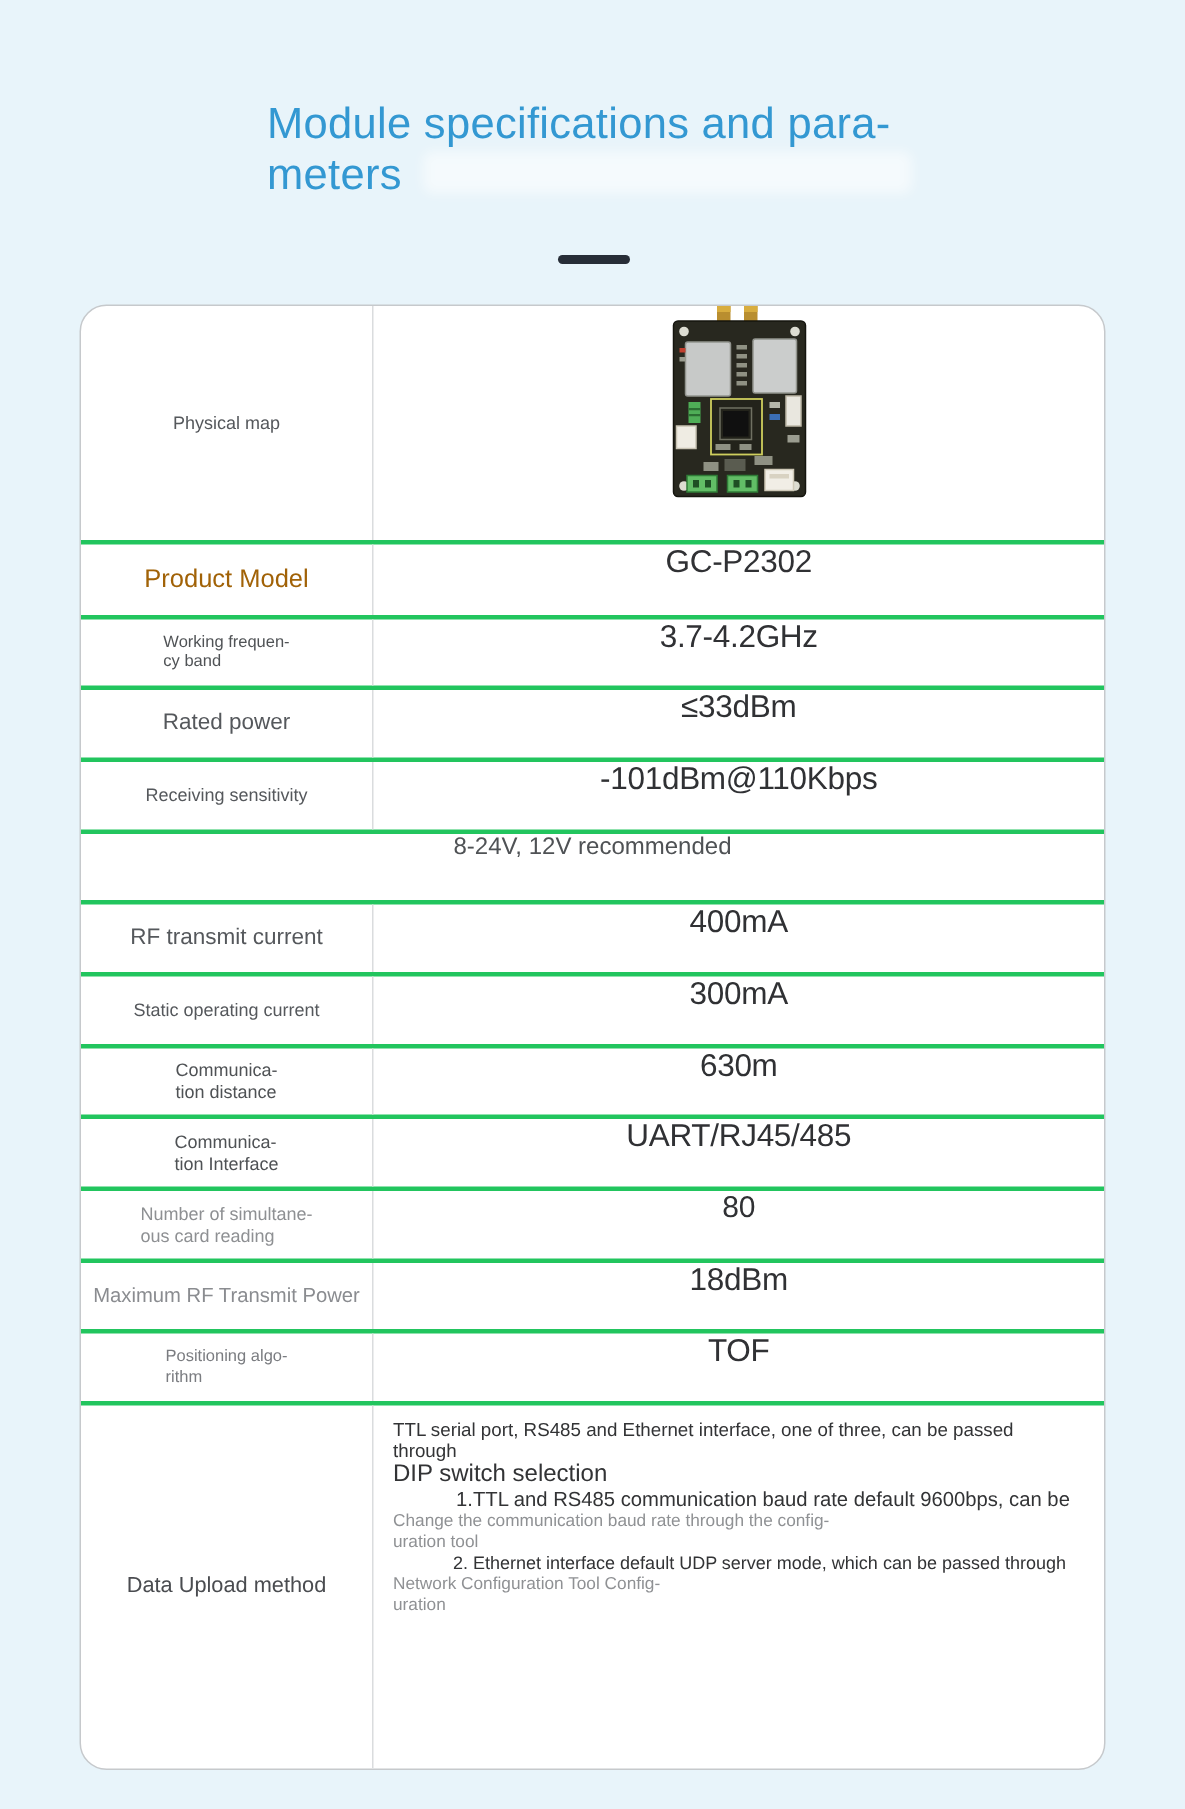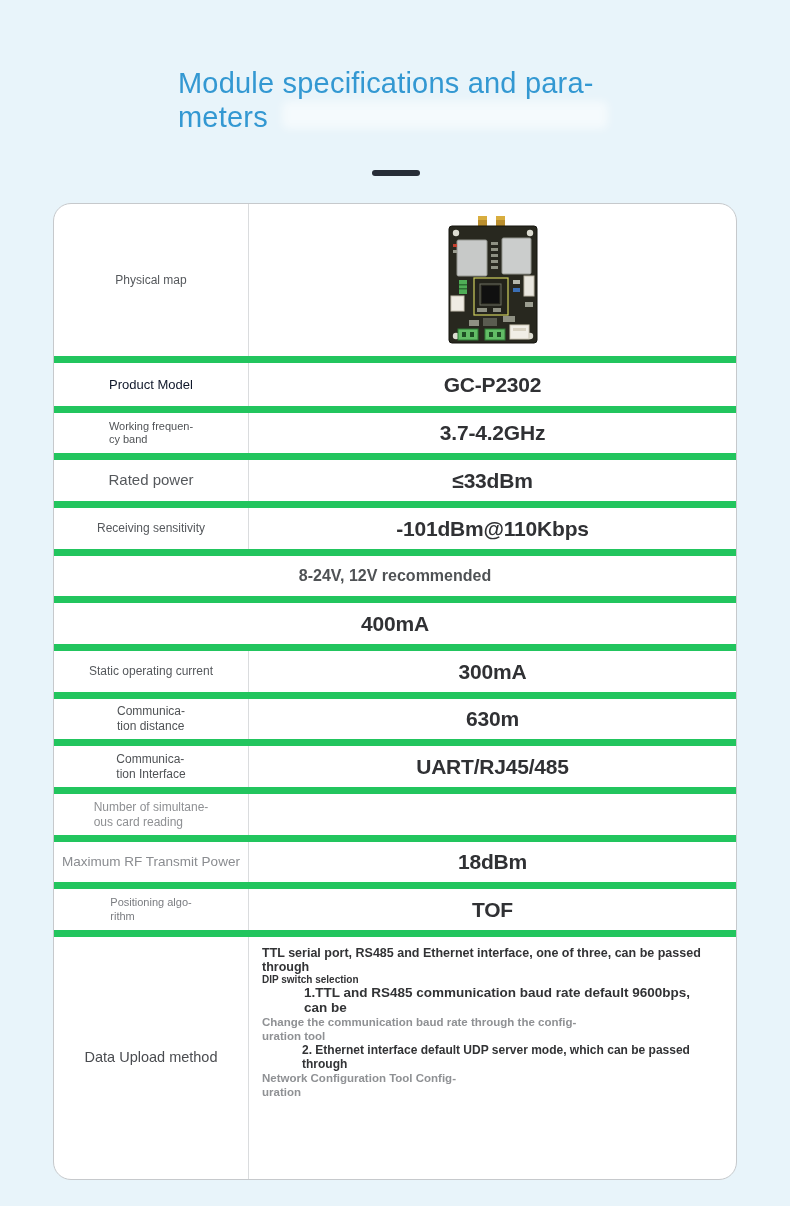--- a/index.html
+++ b/index.html
@@ -26,58 +26,58 @@
     position:absolute;left:372px;top:170px;width:48px;height:6px;
     border-radius:3px;background:#272d37;
   }
 
   
   .spec-table{
     position:absolute;left:53px;top:203px;width:684px;height:977px;
     background:#ffffff;border:1px solid #c6c9cc;border-radius:18px;
     box-sizing:border-box;display:flex;flex-direction:column;overflow:hidden;
   }
-  .row{display:flex;box-sizing:border-box;border-bottom:7px solid #22c55e;flex:0 0 auto;}
+  .row{display:flex;box-sizing:border-box;border-bottom:3px solid #22c55e;flex:0 0 auto;}
   .row:last-child{border-bottom:none;flex:1 1 auto;}
   .cl{
     width:195px;flex:0 0 195px;box-sizing:border-box;
     border-right:1px solid #dadcde;
     display:flex;align-items:center;justify-content:center;
   }
-  .cr{flex:1 1 auto;display:flex;align-items:center;justify-content:center;box-sizing:border-box;font-weight:bold;}
+  .cr{flex:1 1 auto;display:flex;justify-content:center;box-sizing:border-box;}
   .lbl{white-space:pre-line;line-height:1.22;text-align:left;display:inline-block;}
   .val{letter-spacing:-.2px;}
 
   
   .r0{height:159px}.r1{height:50px}.r2{height:47px}.r3{height:48px}
   .r4{height:48px}.r5{height:47px}.r6{height:48px}.r7{height:48px}
   .r8{height:47px}.r9{height:48px}.r10{height:48px}.r11{height:47px}
   .r12{height:48px}.r13{height:47px}
 
   
   .f11{font-size:11px;color:#7a7c80}
   .f115{font-size:11px;color:#505356}
   .f12{font-size:12px;color:#55585c}
-  .f13{font-size:13px;color:#0f172a}
+  .f13{font-size:17px;color:#a16207}
   .f135{font-size:12px;color:#4f5255}
   .f15{font-size:15px;color:#55585c}
   .f145{font-size:14.5px;color:#4a4c50}
   .fg12{font-size:12px;color:#8e9093}
   .fg135{font-size:13.5px;color:#8a8c90}
 
   
   .v21{font-size:21px;color:#303134}
   .v20{font-size:20px;color:#303134}
   .v12{font-size:16px;color:#4f5255;letter-spacing:0}
 
   
   .upload-cell{display:block;padding:9px 22px 0 13px;text-align:left;}
   .upload-cell p{margin:0;}
   .u-dark12{font-size:12.5px;color:#323335;margin-top:7px;}
-  .u-dark15{font-size:10px;color:#323335;margin-top:17px;}
+  .u-dark15{font-size:16px;color:#323335;margin-top:17px;}
   .u-dark135{font-size:13.5px;color:#323335;margin-top:15px;padding-left:42px;}
   .u-dark12b{font-size:12px;color:#323335;margin-top:12px;padding-left:40px;}
   .u-gray{font-size:11.5px;color:#8f9194;margin-top:10px;line-height:14px;white-space:pre-line;}
 
   
   .pcb-wrap{width:92px;height:129px;}
 </style>
 </head>
 <body>
 
@@ -194,20 +194,23 @@
       </div>
     </div>
 
     <div class="row r5">
       <div class="cr">
         <span class="val v12">8-24V, 12V recommended</span>
       </div>
     </div>
 
     <div class="row r6">
+      <div class="cl">
+        <span class="lbl f15">RF transmit current</span>
+      </div>
       <div class="cr">
         <span class="val v21">400mA</span>
       </div>
     </div>
 
     <div class="row r7">
       <div class="cl">
         <span class="lbl f12">Static operating current</span>
       </div>
       <div class="cr">
@@ -232,20 +235,23 @@
       </div>
       <div class="cr">
         <span class="val v21">UART/RJ45/485</span>
       </div>
     </div>
 
     <div class="row r10">
       <div class="cl">
         <span class="lbl fg12">Number of simultane-
 ous card reading</span>
+      </div>
+      <div class="cr">
+        <span class="val v20">80</span>
       </div>
     </div>
 
     <div class="row r11">
       <div class="cl">
         <span class="lbl fg135">Maximum RF Transmit Power</span>
       </div>
       <div class="cr">
         <span class="val v21">18dBm</span>
       </div>

